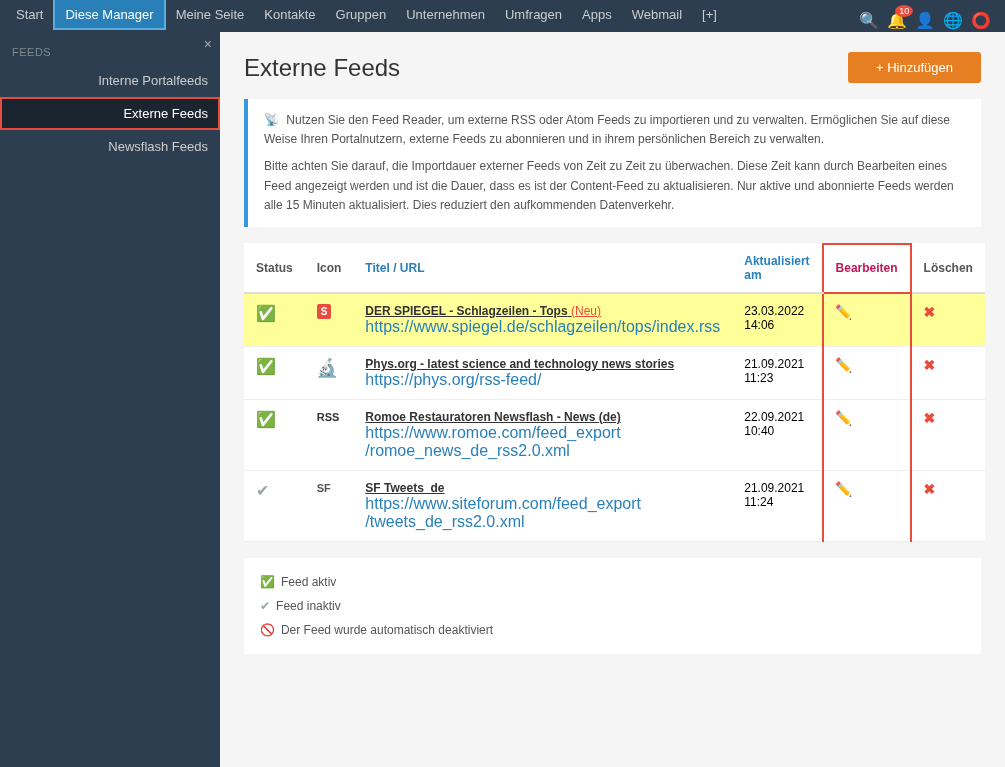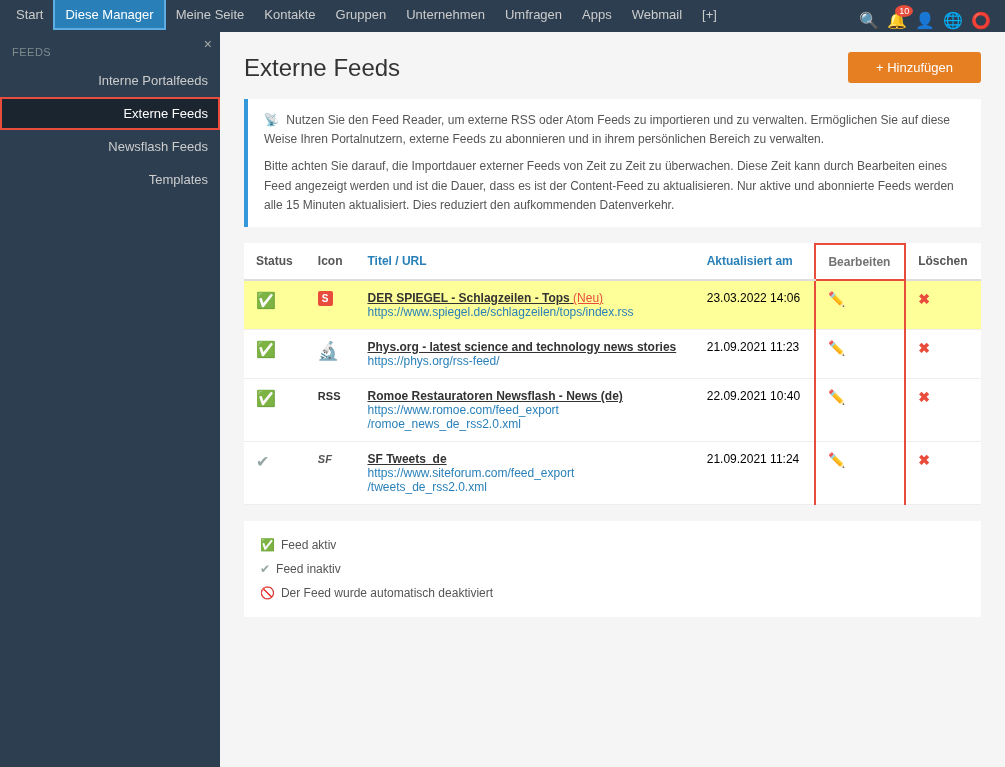--- a/index.html
+++ b/index.html
@@ -150,34 +150,34 @@
       border-bottom: 2px solid #ddd;
       font-size: 12px;
       color: #555;
       background: #fff;
     }
     .feed-table th.sortable {
       color: #2980b9;
       cursor: pointer;
     }
     .feed-table th.col-bearbeiten {
-      color: #737373;
+      color: #be185d;
       border: 2px solid #e74c3c;
     }
     .feed-table td {
       padding: 10px 12px;
       border-bottom: 1px solid #eee;
       vertical-align: top;
       font-size: 12px;
     }
     .feed-table tr.highlighted { background: #ffff99; }
 
     .feed-title { color: #333; font-weight: bold; text-decoration: underline; }
     .feed-title.new-label { color: #e74c3c; font-weight: normal; }
-    .feed-url { color: #2980b9; font-size: 12px; }
+    .feed-url { color: #2980b9; font-size: 16px; }
 
     .status-icon-active { color: #27ae60; font-size: 16px; }
     .status-icon-inactive { color: #95a5a6; font-size: 16px; }
 
     .feed-icon-spiegel {
       background: #e74c3c;
       color: #fff;
       font-size: 10px;
       font-weight: bold;
       padding: 2px 4px;
@@ -188,21 +188,20 @@
     }
     .feed-icon-romoe {
       font-size: 11px;
       font-weight: bold;
       color: #333;
     }
     .feed-icon-sf {
       font-size: 11px;
       font-weight: bold;
       color: #555;
-      font-style: italic;
     }
 
     .edit-icon { color: #e67e22; font-size: 14px; cursor: pointer; }
     .delete-icon { color: #e74c3c; font-size: 14px; cursor: pointer; font-weight: bold; }
 
     .bearbeiten-col-highlight {
       border-left: 2px solid #e74c3c;
       border-right: 2px solid #e74c3c;
     }
     .bearbeiten-col-bottom {
@@ -255,21 +254,20 @@
 </nav>
 
 <div class="layout">
 
   <aside class="sidebar">
     <span class="sidebar-close">×</span>
     <div class="sidebar-section-label">Feeds</div>
     <div class="sidebar-item">Interne Portalfeeds</div>
     <div class="sidebar-item selected-highlight">Externe Feeds</div>
     <div class="sidebar-item">Newsflash Feeds</div>
-    <div class="sidebar-item">Templates</div>
   </aside>
 
   <main class="main">
 
     <div class="header-row">
       <h1 class="page-title">Externe Feeds</h1>
       <button class="add-btn">+ Hinzufügen</button>
     </div>
 
     <div class="info-box">

